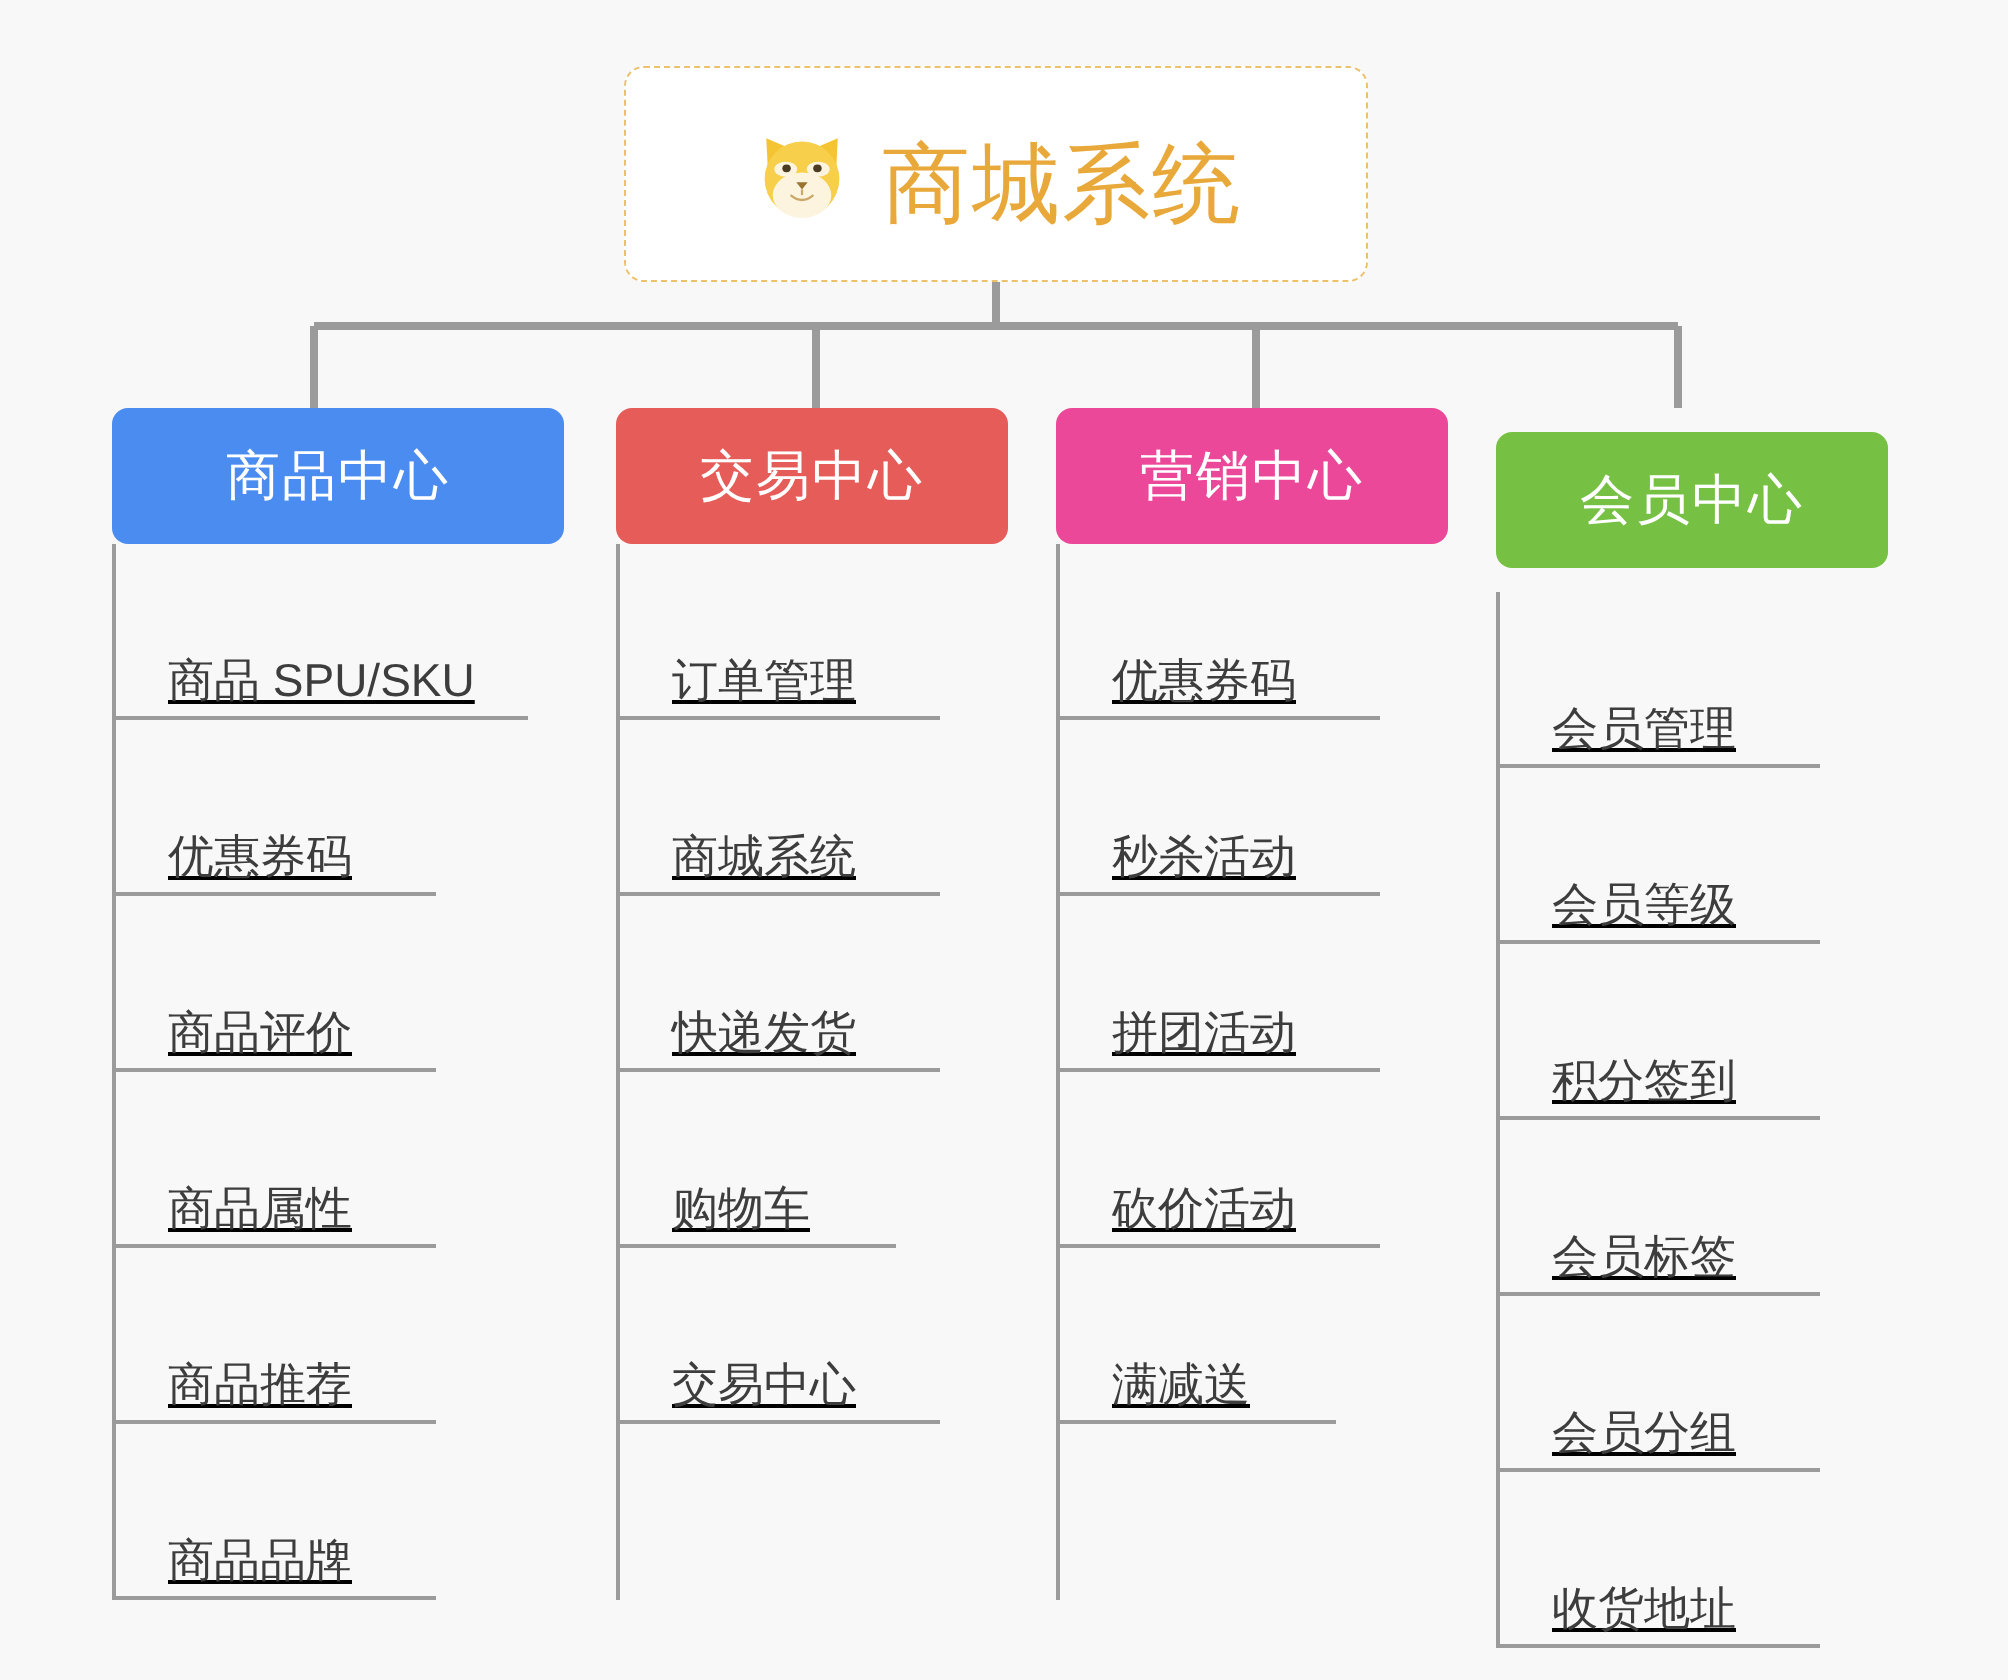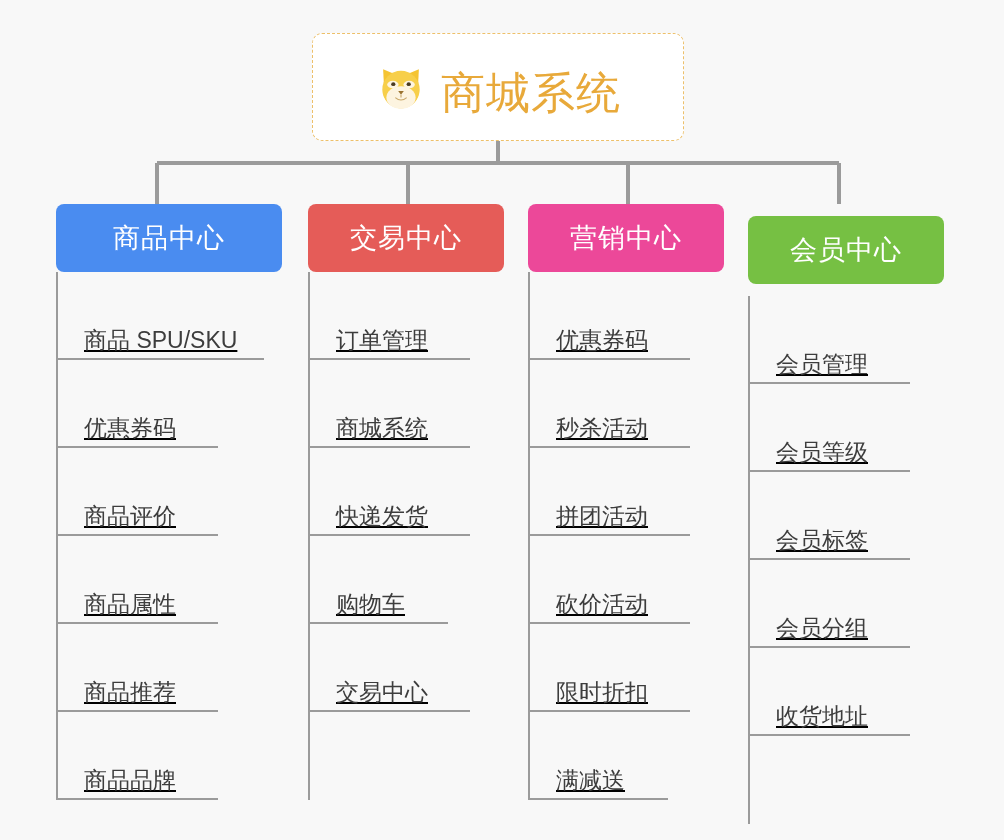--- a/index.html
+++ b/index.html
@@ -237,44 +237,44 @@
       </div>
       <div class="leaf">
         <span class="leaf-label">拼团活动</span>
         <div class="leaf-rule" style="width: 162px; background: rgb(155, 155, 155);"></div>
       </div>
       <div class="leaf">
         <span class="leaf-label">砍价活动</span>
         <div class="leaf-rule" style="width: 162px; background: rgb(155, 155, 155);"></div>
       </div>
       <div class="leaf">
-        <span class="leaf-label">限时折扣</span>
-        <div class="leaf-rule" style="width: 162px; background: rgb(155, 155, 155);"></div>
-      </div>
-      <div class="leaf">
         <span class="leaf-label">满减送</span>
         <div class="leaf-rule" style="width: 140px; background: rgb(155, 155, 155);"></div>
       </div>
     </div>
   </div>
 <div id="branch-3" class="branch">
     <div class="branch-header" style="background: rgb(118, 192, 67);">
       <span>会员中心</span>
     </div>
     <div class="branch-children">
       <div class="spine" style="height: 528px; background: rgb(155, 155, 155);"></div>
       <div class="leaf">
         <span class="leaf-label">会员管理</span>
         <div class="leaf-rule" style="width: 162px; background: rgb(155, 155, 155);"></div>
       </div>
       <div class="leaf">
         <span class="leaf-label">会员等级</span>
         <div class="leaf-rule" style="width: 162px; background: rgb(155, 155, 155);"></div>
       </div>
       <div class="leaf">
+        <span class="leaf-label">积分签到</span>
+        <div class="leaf-rule" style="width: 162px; background: rgb(155, 155, 155);"></div>
+      </div>
+      <div class="leaf">
         <span class="leaf-label">会员标签</span>
         <div class="leaf-rule" style="width: 162px; background: rgb(155, 155, 155);"></div>
       </div>
       <div class="leaf">
         <span class="leaf-label">会员分组</span>
         <div class="leaf-rule" style="width: 162px; background: rgb(155, 155, 155);"></div>
       </div>
       <div class="leaf">
         <span class="leaf-label">收货地址</span>
         <div class="leaf-rule" style="width: 162px; background: rgb(155, 155, 155);"></div>

